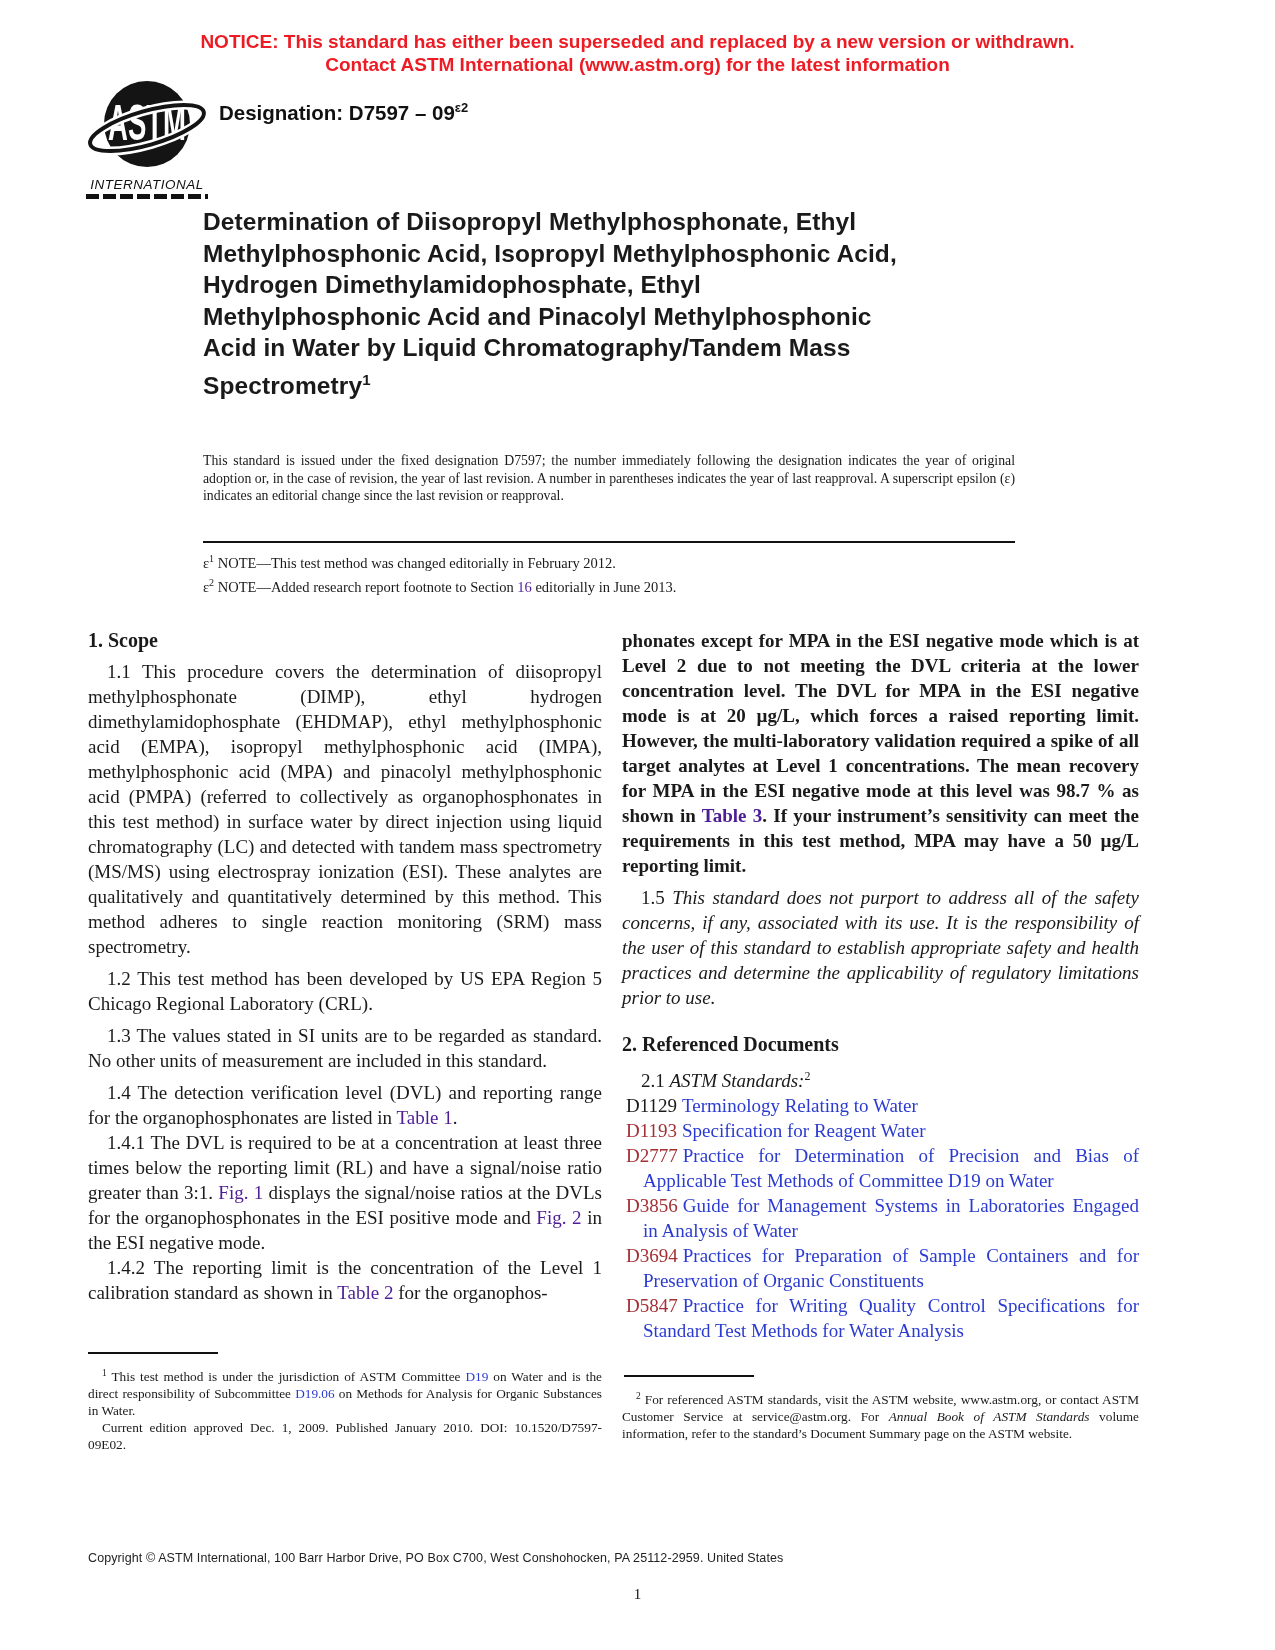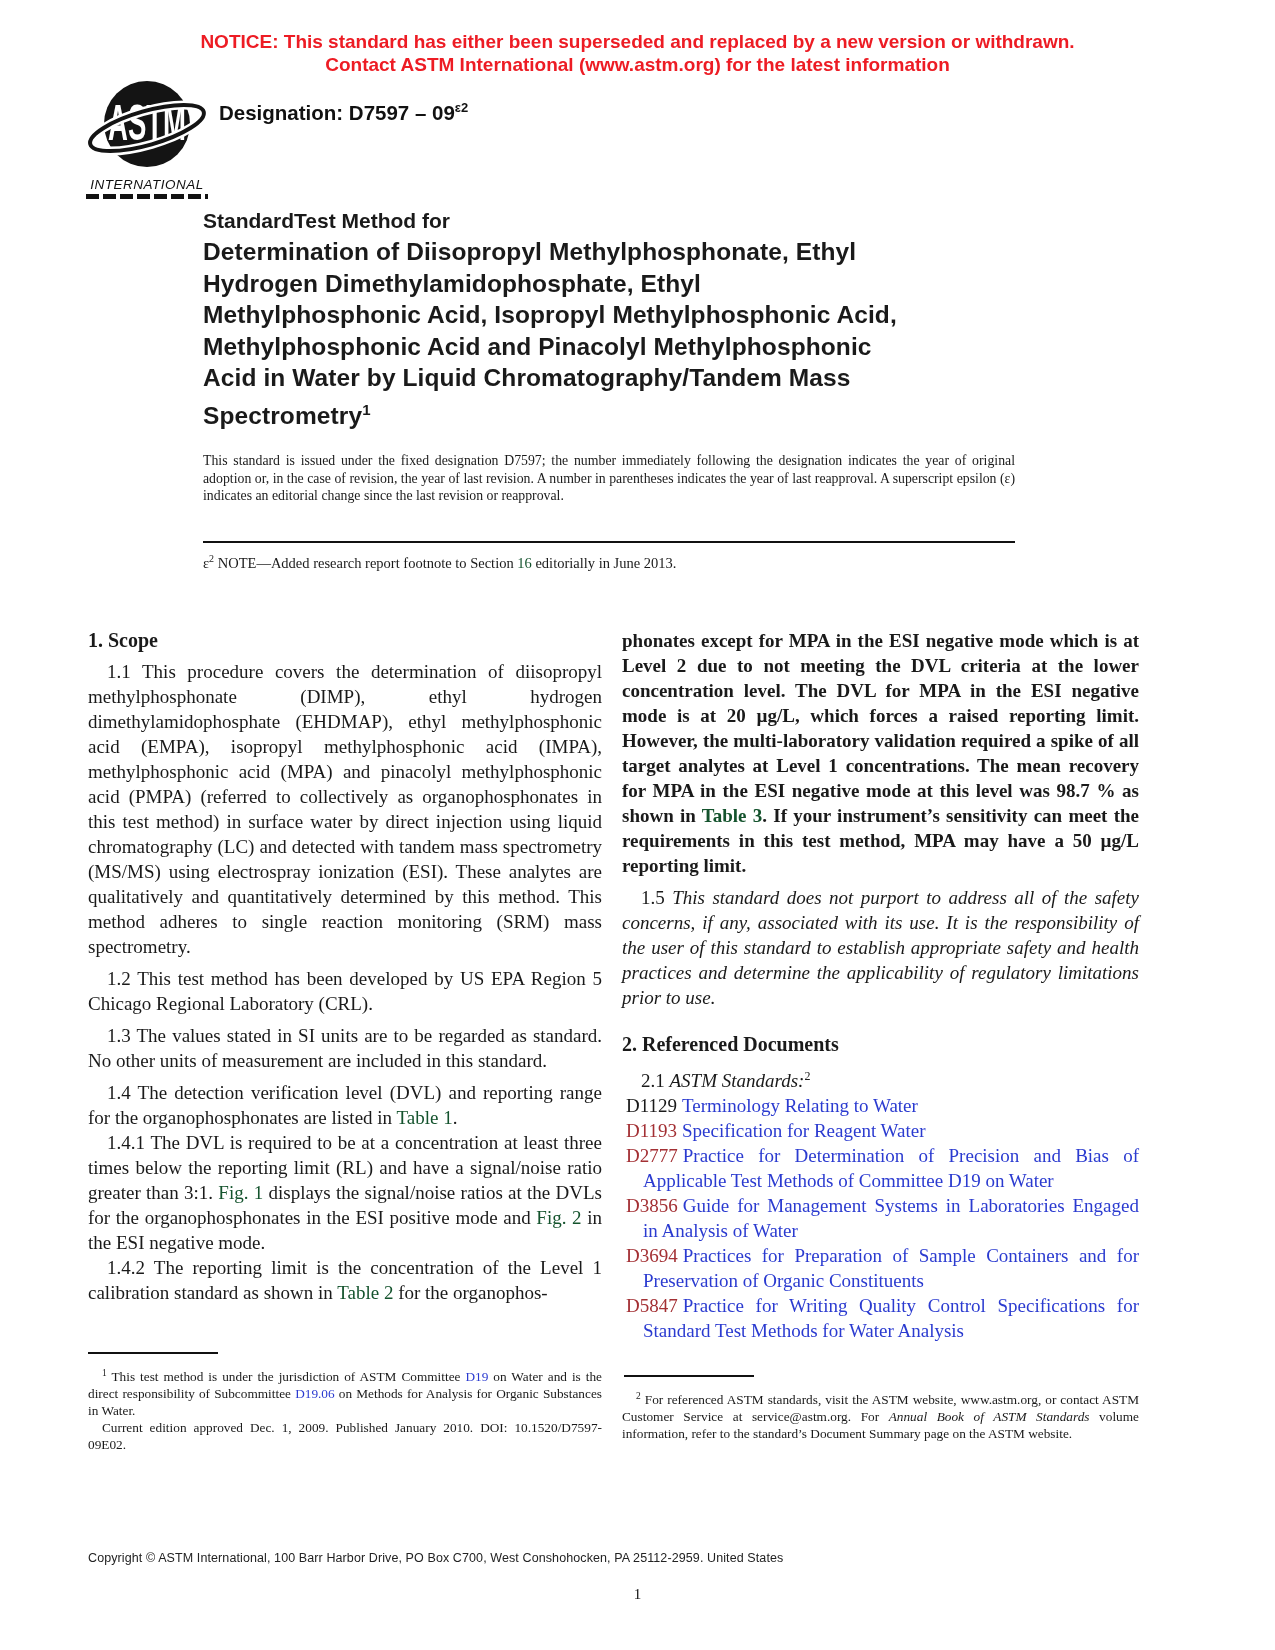--- a/index.html
+++ b/index.html
@@ -63,21 +63,21 @@
   .para.tight{margin:0;}
   .para.noindent{text-indent:0;font-weight:bold;}
   .italic{font-style:italic;margin-top:20px;}
   .refhead{margin:22px 0 7px 0;}
   .subpara{margin:0;text-indent:19px;}
   .subpara sup{font-size:12px;}
   .ref{margin-left:4px;padding-left:17px;text-indent:-17px;}
   .ref-code{color:#A33034;margin-right:5px;}
   .ref-code.plain{color:#1a1a1a;}
   .ref-title{color:#2B3BD0;}
-  .xref{color:#14532d;}
+  .xref{color:#4c1d95;}
   .bluelink{color:#2B3BD0;}
   
   .fnrule{position:absolute;border-top:2px solid #111;width:130px;}
   .fnrule.left{left:88px;top:1352px;}
   .fnrule.right{left:624px;top:1375px;}
   .footnote{
     position:absolute;font-size:13.3px;line-height:17px;text-align:justify;color:#1a1a1a;
   }
   .footnote.left{left:88px;top:1365px;width:514px;}
   .footnote.right{left:622px;top:1388px;width:517px;}
@@ -114,36 +114,36 @@
         <ellipse cx="61" cy="52" rx="59" ry="17" fill="none" stroke="#141414" stroke-width="4"></ellipse>
       </g>
     </svg>
     <div class="logo-sub">INTERNATIONAL</div>
     <div class="logo-stripe"></div>
   </div>
 
   <div class="designation"><span>Designation: D7597 – 09</span><sup>ε2</sup></div>
 
   <div class="titleblock">
-    <div class="kicker">StandardTest Method for</div>
     <div class="maintitle">
       <div>Determination of Diisopropyl Methylphosphonate, Ethyl</div>
+      <div>Methylphosphonic Acid, Isopropyl Methylphosphonic Acid,</div>
       <div>Hydrogen Dimethylamidophosphate, Ethyl</div>
-      <div>Methylphosphonic Acid, Isopropyl Methylphosphonic Acid,</div>
       <div>Methylphosphonic Acid and Pinacolyl Methylphosphonic</div>
       <div>Acid in Water by Liquid Chromatography/Tandem Mass</div>
       <div><span>Spectrometry</span><sup>1</sup></div>
     </div>
   </div>
 
   <div class="issuance">This standard is issued under the fixed designation D7597; the number immediately following the designation indicates the year of original adoption or, in the case of revision, the year of last revision. A number in parentheses indicates the year of last reapproval. A superscript epsilon (ε) indicates an editorial change since the last revision or reapproval.</div>
 
   <div class="rule"></div>
 
   <div class="ed-notes">
+    <div><span>ε</span><sup>1</sup><span> NOTE—This test method was changed editorially in February 2012.</span></div>
     <div><span>ε</span><sup>2</sup><span> NOTE—Added research report footnote to Section </span><span class="xref">16</span><span> editorially in June 2013.</span></div>
   </div>
 
   <div class="col col-left">
     <div class="sect-head">1.  Scope</div>
     <p class="para">1.1 This procedure covers the determination of diisopropyl methylphosphonate (DIMP), ethyl hydrogen dimethylamidophosphate (EHDMAP), ethyl methylphosphonic acid (EMPA), isopropyl methylphosphonic acid (IMPA), methylphosphonic acid (MPA) and pinacolyl methylphosphonic acid (PMPA) (referred to collectively as organophosphonates in this test method) in surface water by direct injection using liquid chromatography (LC) and detected with tandem mass spectrometry (MS/MS) using electrospray ionization (ESI). These analytes are qualitatively and quantitatively determined by this method. This method adheres to single reaction monitoring (SRM) mass spectrometry.</p>
     <p class="para">1.2 This test method has been developed by US EPA Region 5 Chicago Regional Laboratory (CRL).</p>
     <p class="para">1.3 The values stated in SI units are to be regarded as standard. No other units of measurement are included in this standard.</p>
     <p class="para tight"><span>1.4 The detection verification level (DVL) and reporting range for the organophosphonates are listed in </span><span class="xref">Table 1</span><span>.</span></p>
     <p class="para tight"><span>1.4.1 The DVL is required to be at a concentration at least three times below the reporting limit (RL) and have a signal/noise ratio greater than 3:1. </span><span class="xref">Fig. 1</span><span> displays the signal/noise ratios at the DVLs for the organophosphonates in the ESI positive mode and </span><span class="xref">Fig. 2</span><span> in the ESI negative mode.</span></p>

